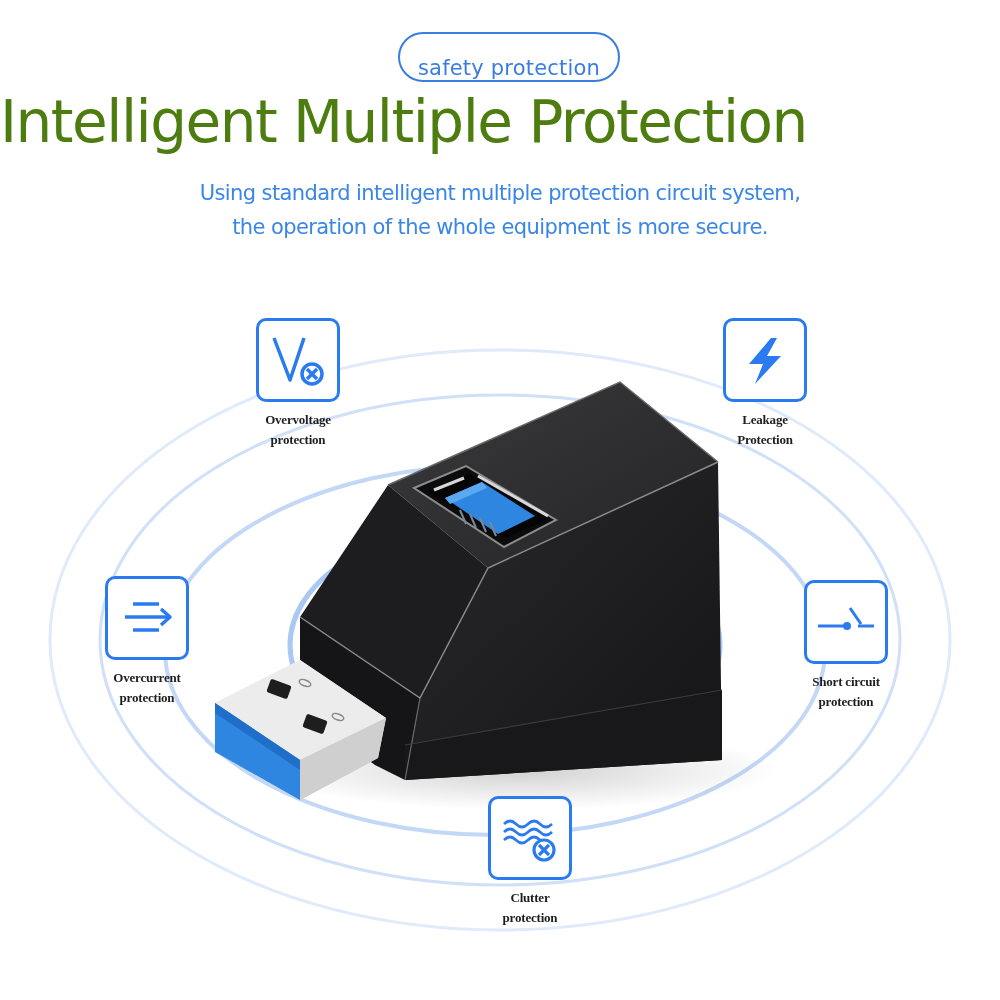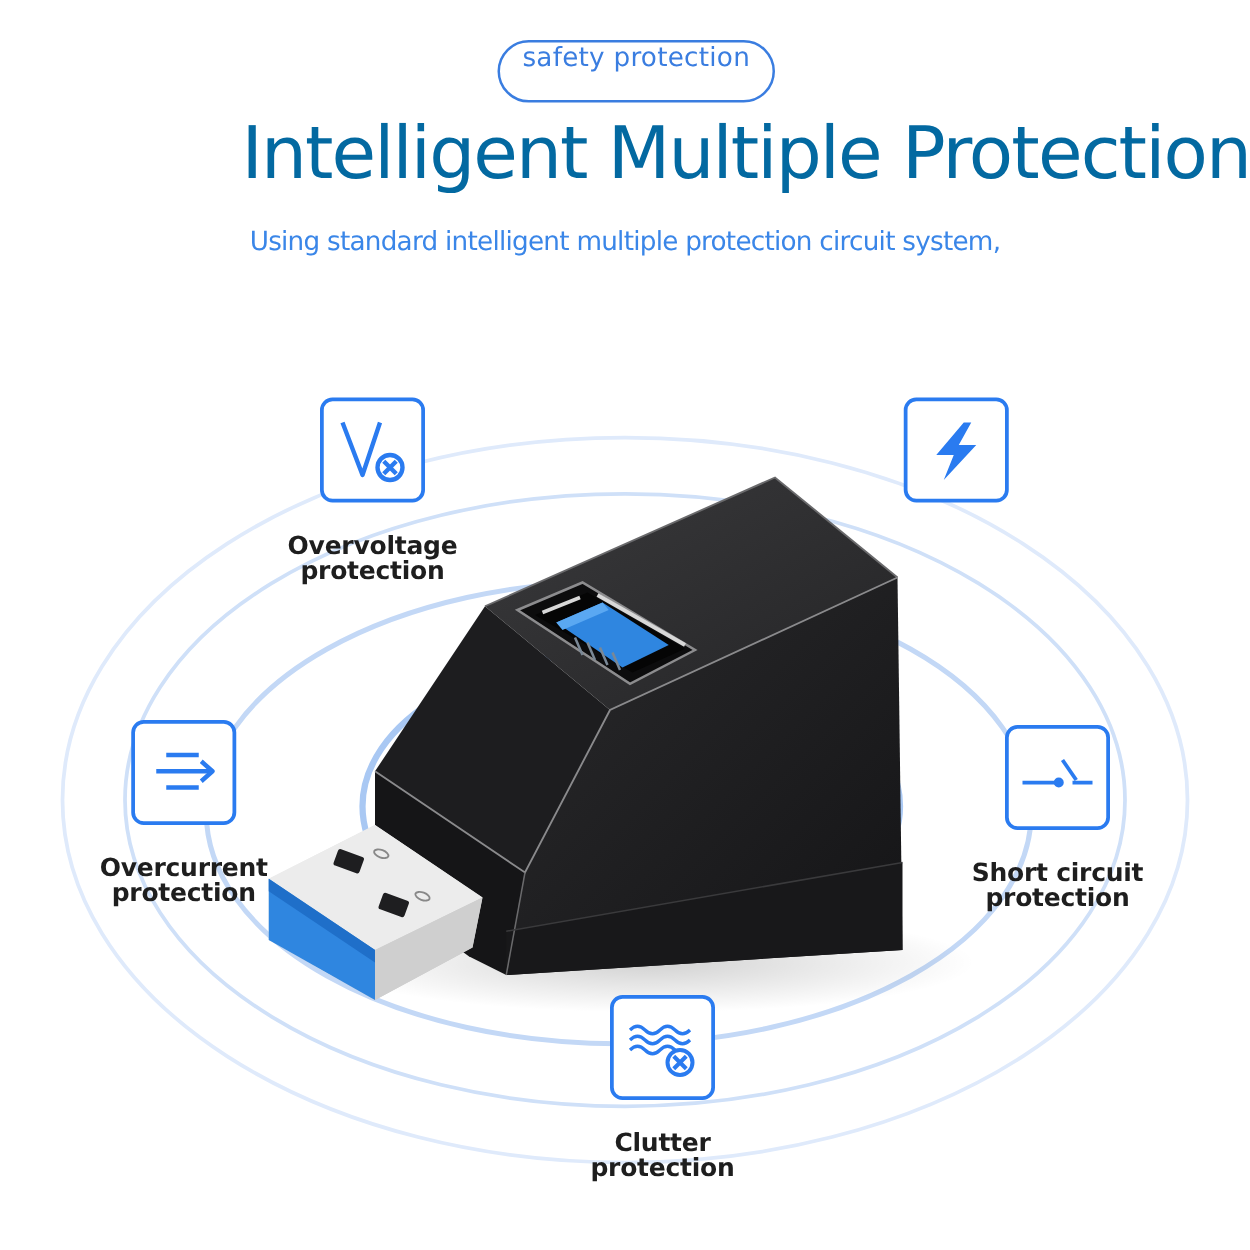--- a/index.html
+++ b/index.html
@@ -2,46 +2,46 @@
 <html><head>
   <meta charset="utf-8">
   <style>
     * { margin: 0; padding: 0; box-sizing: border-box; }
     html, body { width: 1000px; height: 1000px; background: #ffffff; overflow: hidden; }
     body { position: relative; font-family: "DejaVu Sans", "Liberation Sans", sans-serif; }
 
     .pill {
       position: absolute; left: 398px; top: 32px; width: 222px; height: 50px;
       border: 2px solid #3a7de0; border-radius: 25px;
-      display: flex; align-items: flex-start; justify-content: center;
+      display: flex; align-items: flex-end; justify-content: center;
       color: #3a7de0; font-size: 21px; letter-spacing: 0.2px;
     }
     .title {
-      position: absolute; left: 0; top: 88px; width: 1000px; text-align: right;
-      color: #0369a1; font-size: 58px; font-weight: normal; letter-spacing: -1.5px;
+      position: absolute; left: 0; top: 88px; width: 1000px; text-align: left;
+      color: #4d7c0f; font-size: 58px; font-weight: normal; letter-spacing: -1.5px;
       font-family: "DejaVu Sans", sans-serif;
     }
     .subtitle {
       position: absolute; left: 0; top: 176px; width: 1000px; text-align: center;
       color: #3a86e8; font-size: 21px; line-height: 34px; letter-spacing: -0.6px;
     }
 
     .scene { position: absolute; left: 0; top: 0; width: 1000px; height: 1000px; }
 
     .feature {
       position: absolute; width: 140px; text-align: center;
     }
     .feature .box {
       margin: 0 auto; width: 84px; height: 84px;
       border: 3px solid #2a7bf0; border-radius: 10px; background: #fff;
       display: flex; align-items: center; justify-content: center;
     }
     .feature .label {
-      margin-top: 24px; color: #1e1e1e; font-size: 20px; font-weight: bold;
-      line-height: 20px; letter-spacing: -0.2px;
+      margin-top: 8px; color: #1e1e1e; font-size: 13px; font-weight: bold;
+      line-height: 20px; letter-spacing: -0.2px; font-family: Liberation Serif, serif;
     }
   </style>
 </head>
 <body>
 
 <svg class="scene" width="1000" height="1000" viewBox="0 0 1000 1000">
   <defs>
     <linearGradient id="metal" x1="0" y1="0" x2="1" y2="1">
       <stop offset="0" stop-color="#f4f4f4"></stop>
       <stop offset="0.5" stop-color="#d9d9d9"></stop>
@@ -118,20 +118,21 @@
 </svg>
 
 <div class="pill">
   <span>safety protection</span>
 </div>
 
 <h1 class="title">Intelligent Multiple Protection</h1>
 
 <div class="subtitle">
   <div>Using standard intelligent multiple protection circuit system,</div>
+  <div>the operation of the whole equipment is more secure.</div>
 </div>
 
 <div class="feature" style="left:228px; top:318px;">
   <div class="box">
     <svg width="64" height="64" viewBox="0 0 64 64">
       <polyline points="8,10 24,52 38,10" fill="none" stroke="#2a7bf0" stroke-width="3.5" stroke-linejoin="round"></polyline>
       <circle cx="46" cy="46" r="10" fill="none" stroke="#2a7bf0" stroke-width="3.5"></circle>
       <line x1="41" y1="41" x2="51" y2="51" stroke="#2a7bf0" stroke-width="3.5"></line>
       <line x1="51" y1="41" x2="41" y2="51" stroke="#2a7bf0" stroke-width="3.5"></line>
     </svg>
@@ -140,20 +141,24 @@
     <div>Overvoltage</div>
     <div>protection</div>
   </div>
 </div>
 
 <div class="feature" style="left:695px; top:318px;">
   <div class="box">
     <svg width="64" height="64" viewBox="0 0 64 64">
       <polygon points="38,10 16,36 30,36 22,56 48,28 34,28 44,10" fill="#2a7bf0"></polygon>
     </svg>
+  </div>
+  <div class="label">
+    <div>Leakage</div>
+    <div>Protection</div>
   </div>
 </div>
 
 <div class="feature" style="left:77px; top:576px;">
   <div class="box">
     <svg width="64" height="64" viewBox="0 0 64 64">
       <line x1="18" y1="18" x2="44" y2="18" stroke="#2a7bf0" stroke-width="3.5"></line>
       <line x1="10" y1="31" x2="54" y2="31" stroke="#2a7bf0" stroke-width="3.5"></line>
       <line x1="18" y1="44" x2="44" y2="44" stroke="#2a7bf0" stroke-width="3.5"></line>
       <polyline points="46,23 55,31 46,39" fill="none" stroke="#2a7bf0" stroke-width="3.5" stroke-linejoin="round"></polyline>

